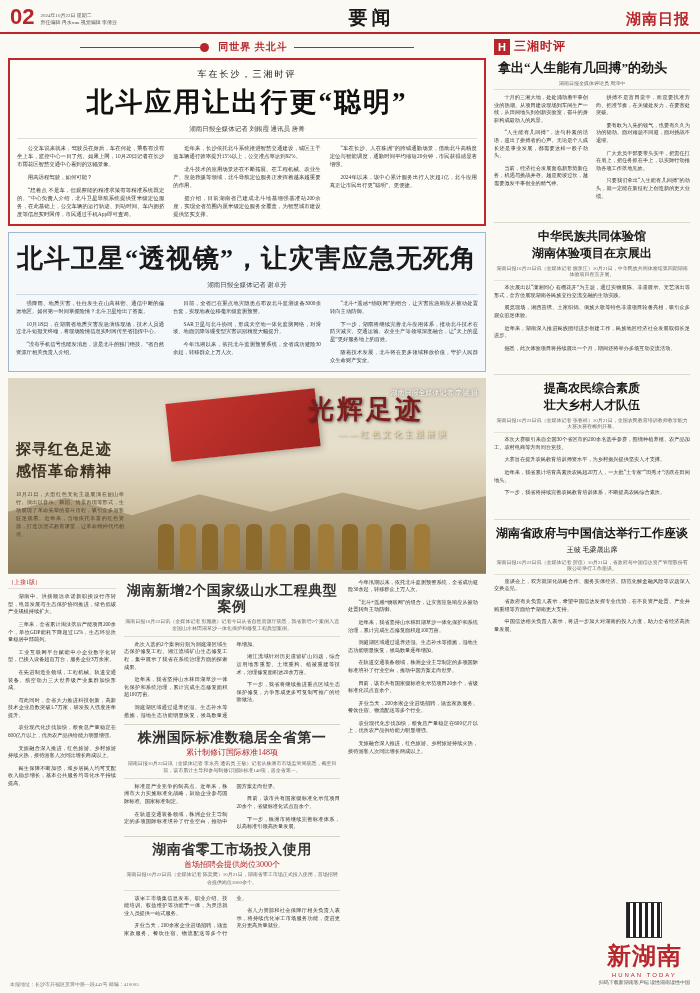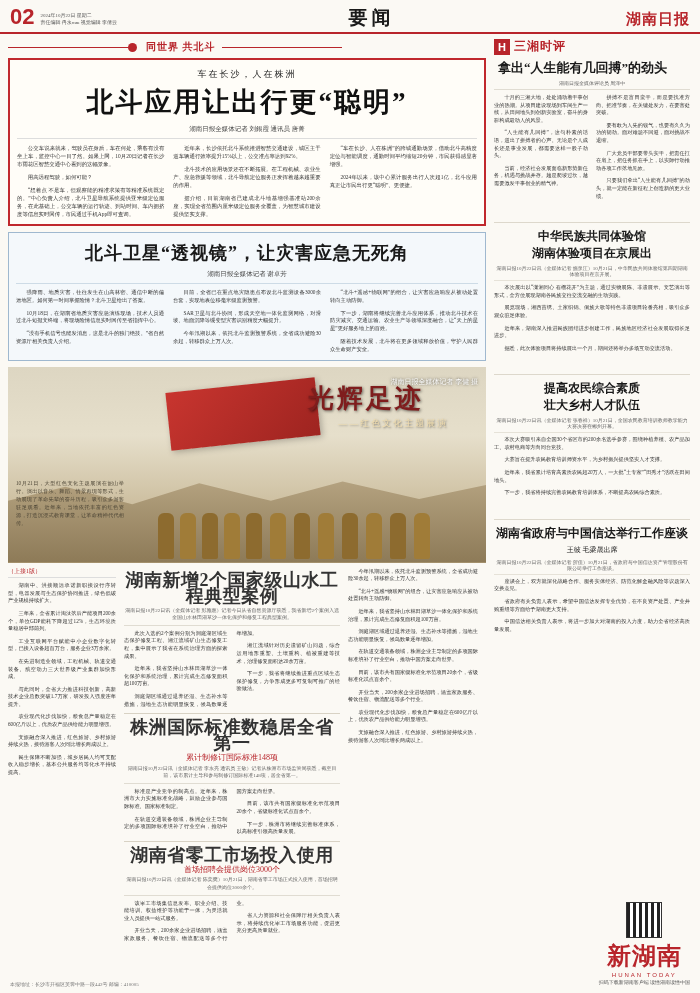--- a/index.html
+++ b/index.html
@@ -36,21 +36,21 @@
     padding-top:4px;
   }
 
   
   .body-wrap{display:flex;padding:4px 8px 0 8px;box-sizing:border-box;}
   .col-left{width:478px;}
   .col-right{width:196px;margin-left:8px;}
 
   
   .ribbon{
-    display:flex;align-items:center;justify-content:flex-start;
+    display:flex;align-items:center;justify-content:center;
     margin:2px 0 4px 0;
   }
   .ribbon .bar{height:1px;background:#b8252b;flex:1;max-width:120px;}
   .ribbon .txt{
     color:#b8252b;font-size:10px;font-weight:bold;margin:0 6px;
     letter-spacing:1px;
   }
   .ribbon .dot{width:9px;height:9px;border-radius:50%;background:#b8252b;margin-right:3px;}
 
   
@@ -65,21 +65,21 @@
   .byline{
     text-align:center;font-size:6.5px;color:#444;margin-bottom:5px;
     border-bottom:1px solid #ddd;padding-bottom:4px;
   }
   .cols3{column-count:3;column-gap:9px;font-size:5.4px;line-height:8px;text-align:justify;color:#333;}
   .cols3 p{margin:0 0 5px 0;text-indent:2em;}
 
   
   .sub-box{border:1px solid #9fb8cf;background:#f4f8fb;padding:6px 7px;margin-bottom:6px;}
   .sub-head{
-    text-align:center;font-size:18px;font-weight:bold;letter-spacing:1px;
+    text-align:center;font-size:26px;font-weight:bold;letter-spacing:1px;
     margin:2px 0 5px 0;
   }
   .sub-byline{text-align:center;font-size:6.5px;color:#444;margin-bottom:5px;border-bottom:1px solid #cddbe6;padding-bottom:4px;}
   .cols3b{column-count:3;column-gap:9px;font-size:5.3px;line-height:7.8px;text-align:justify;color:#333;}
   .cols3b p{margin:0 0 5px 0;text-indent:2em;}
 
   
   .photo-wrap{position:relative;height:196px;margin-bottom:5px;overflow:hidden;background:#cfc6ae;}
   .photo-sky{position:absolute;inset:0;background:linear-gradient(180deg,#ddd6c2 0%,#e6dfcb 35%,#cdbfa0 70%,#b9a782 100%);}
   .photo-ridge{position:absolute;left:0;right:0;top:55%;height:45%;
@@ -112,21 +112,21 @@
   .lower-col{font-size:5.2px;line-height:7.6px;text-align:justify;color:#333;}
   .lc1{width:108px;margin-right:8px;}
   .lc2{width:216px;margin-right:8px;}
   .lc3{width:130px;}
   .lower-col p{margin:0 0 5px 0;text-indent:2em;}
 
   .tagline{font-size:6px;color:#b8252b;border-bottom:1px solid #ddd;padding-bottom:2px;margin-bottom:4px;}
   .mini-head{
     font-size:12px;font-weight:bold;text-align:center;margin:4px 0 3px 0;letter-spacing:.5px;line-height:16px;
   }
-  .mini-head.lg{font-size:18px;}
+  .mini-head.lg{font-size:14px;}
   .mini-sub{font-size:8px;text-align:center;color:#b8252b;margin-bottom:3px;}
   .mini-byline{font-size:5px;color:#666;text-align:center;border-bottom:1px solid #e0dcd2;padding-bottom:3px;margin-bottom:4px;}
   .cols2{column-count:2;column-gap:9px;}
 
   
   .rc-brand{display:flex;align-items:center;margin-bottom:4px;}
   .rc-brand .mark{
     width:16px;height:16px;background:#b8252b;color:#fff;font-size:11px;font-weight:bold;
     display:flex;align-items:center;justify-content:center;margin-right:4px;
     font-family:"Liberation Sans", sans-serif;
@@ -181,21 +181,21 @@
     <div class="col-left">
 
       <div class="ribbon">
         <div class="bar"></div>
         <div class="dot"></div>
         <div class="txt">同世界 共北斗</div>
         <div class="bar"></div>
       </div>
 
       <div class="lead-box">
-        <div class="kicker">车在长沙，人在株洲</div>
+        <div class="kicker">车在长沙，三湘时评</div>
         <div class="lead-head">北斗应用让出行更“聪明”</div>
         <div class="byline">湖南日报全媒体记者 刘銀霞 通讯员 唐菁</div>
         <div class="cols3">
           <p>公交车说来就来，驾驶员在身后，车在何处，乘客有没有坐上车，监控中心一目了然。如果上网，10月20日记者在长沙市雨花区智慧交通中心看到的这幅景象。</p>
           <p>用高远程驾驶，如何可能？</p>
           <p>“想着点 不是车，但观察能的精准求策有等精准系统既定的。”中心负责人介绍，北斗卫星导航系统提供亚米级定位服务，在此基础上，公交车辆的运行轨迹、到站时间、车内拥挤度等信息实时回传，市民通过手机App即可查询。</p>
           <p>近年来，长沙依托北斗系统推进智慧交通建设，城区主干道车辆通行效率提升15%以上，公交准点率达到92%。</p>
           <p>北斗技术的应用场景还在不断拓展。在工程机械、农业生产、应急救援等领域，北斗导航定位服务正发挥着越来越重要的作用。</p>
           <p>据介绍，目前湖南省已建成北斗地基增强基准站200余座，实现全省范围内厘米级定位服务全覆盖，为智慧城市建设提供坚实支撑。</p>
           <p>“车在长沙、人在株洲”的跨城通勤场景，借助北斗高精度定位与智能调度，通勤时间平均缩短20分钟，市民获得感显著增强。</p>
@@ -230,20 +230,24 @@
         <div class="photo-fig" style="left:238px;"></div>
         <div class="photo-fig h" style="left:262px;"></div>
         <div class="photo-fig" style="left:286px;"></div>
         <div class="photo-fig h" style="left:310px;"></div>
         <div class="photo-fig" style="left:334px;"></div>
         <div class="photo-fig h" style="left:358px;"></div>
         <div class="photo-fig" style="left:382px;"></div>
         <div class="photo-fig h" style="left:406px;"></div>
         <div class="gold-title">光辉足迹</div>
         <div class="gold-sub">——红色文化主题展演</div>
+        <div class="photo-left-cap">
+          <span>探寻红色足迹</span><br>
+          <span>感悟革命精神</span>
+        </div>
         <div class="photo-left-text">10月21日，大型红色文化主题展演在韶山举行。演出以音乐、舞蹈、情景再现等形式，生动展现了革命先辈的奋斗历程，吸引众多游客驻足观看。近年来，当地依托丰富的红色资源，打造沉浸式教育课堂，让革命精神代代相传。</div>
         <div class="photo-cap">湖南日报全媒体记者 李健 摄</div>
       </div>
 
       <div class="lower">
 
         <div class="lower-col lc1">
           <div class="tagline">（上接1版）</div>
           <p>湖南中、洪接顺远承诺新职接设行序转型，电器发展与生态保护协同推进，绿色低碳产业规模持续扩大。</p>
           <p>三年来，全省累计淘汰落后产能项目200余个，单位GDP能耗下降超过12%，生态环境质量稳居中部前列。</p>

